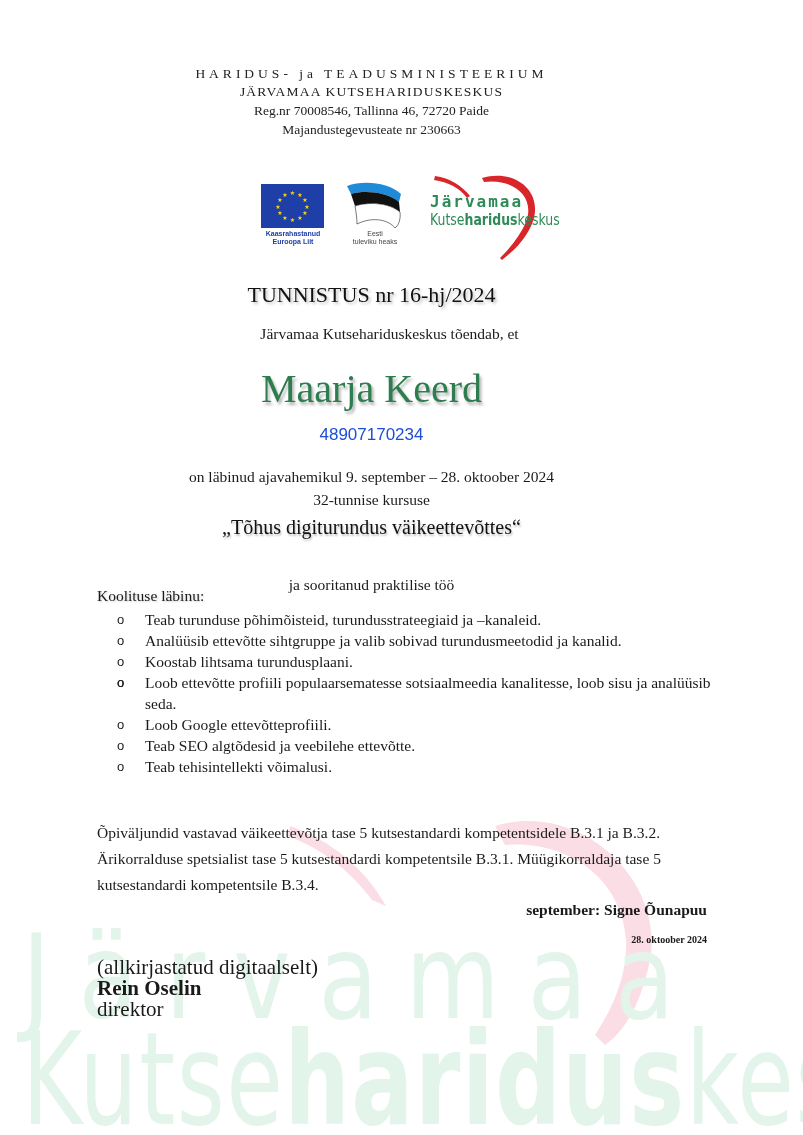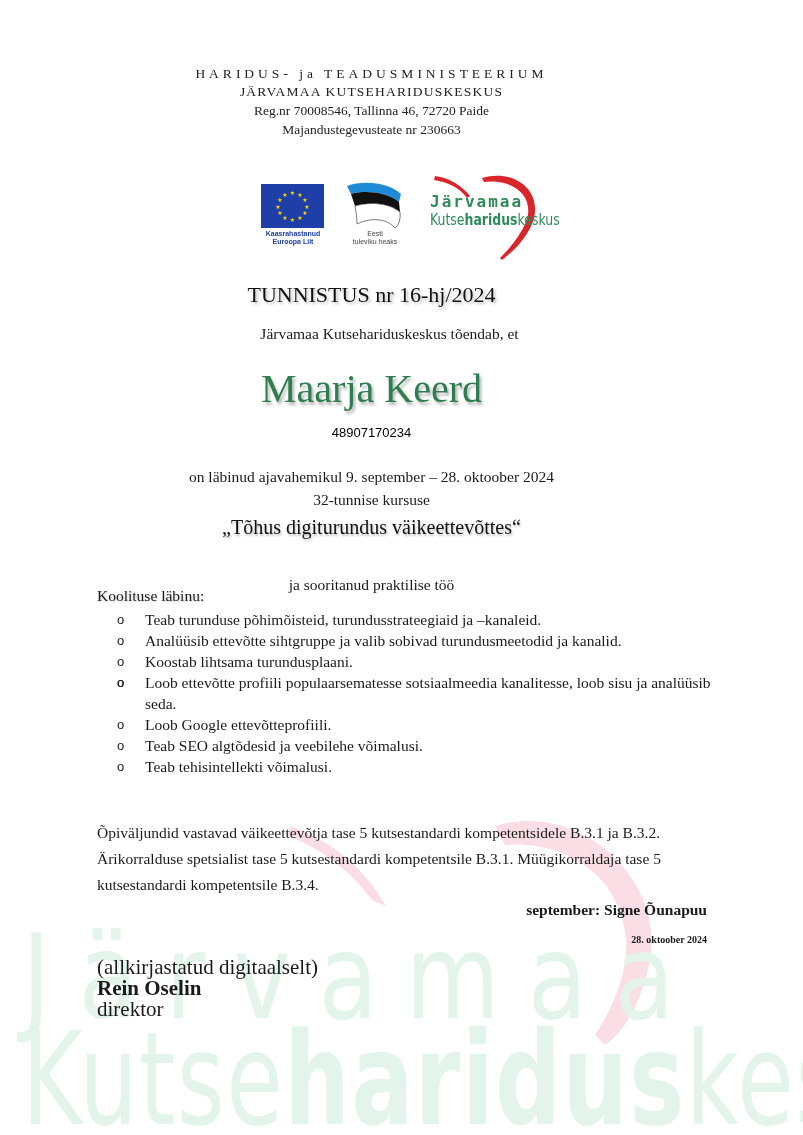--- a/index.html
+++ b/index.html
@@ -41,21 +41,21 @@
   .logo-jkk-t2 { left: 430px; top: 210px; font-family: "DejaVu Sans", sans-serif;
     color: #2e8a57; font-size: 16px; transform: scaleX(0.78); transform-origin: left top; white-space: nowrap; }
   .logo-jkk-t2 b { font-weight: bold; }
 
   
   .title { top: 282px; font-size: 22px; font-weight: normal; color: #111;
     text-shadow: 2px 2px 3px rgba(0,0,0,0.25); }
   .subtitle { top: 325px; font-size: 15.5px; padding-left: 18px; }
   .name { top: 365px; font-size: 40px; color: #2e7d4f;
     text-shadow: 2px 3px 3px rgba(0,0,0,0.3); }
-  .idcode { top: 425px; font-size: 13px; font-family: "Liberation Sans", "DejaVu Sans", sans-serif; color: #000000; }
+  .idcode { top: 425px; font-size: 17px; font-family: "Liberation Sans", "DejaVu Sans", sans-serif; color: #1d4ed8; }
   .period { top: 468px; font-size: 15.5px; }
   .hours { top: 491px; font-size: 15.5px; }
   .course { top: 516px; font-size: 20px; font-weight: normal; color: #111;
     text-shadow: 1px 2px 2px rgba(0,0,0,0.25); }
   .practical { top: 576px; font-size: 15.5px; }
 
   
   .outcomes-label { left: 97px; top: 587px; font-size: 15.5px; text-shadow: 1px 1px 2px rgba(0,0,0,0.2); }
   .outcomes { left: 117px; top: 609px; width: 600px; margin: 0; padding: 0; list-style: none; }
   .outcomes li { position: relative; font-size: 15.5px; line-height: 21px; padding-left: 28px; }
@@ -132,21 +132,21 @@
 <div class="abs center practical">ja sooritanud praktilise töö</div>
 
 <div class="abs outcomes-label">Koolituse läbinu:</div>
 <ul class="abs outcomes">
   <li><span class="bullet">o</span><span>Teab turunduse põhimõisteid, turundusstrateegiaid ja –kanaleid.</span></li>
   <li><span class="bullet">o</span><span>Analüüsib ettevõtte sihtgruppe ja valib sobivad turundusmeetodid ja kanalid.</span></li>
   <li><span class="bullet">o</span><span>Koostab lihtsama turundusplaani.</span></li>
   <li><span class="bullet">o</span></li>
   <li><span class="bullet">o</span><span>Loob ettevõtte profiili populaarsematesse sotsiaalmeedia kanalitesse, loob sisu ja analüüsib seda.</span></li>
   <li><span class="bullet">o</span><span>Loob Google ettevõtteprofiili.</span></li>
-  <li><span class="bullet">o</span><span>Teab SEO algtõdesid ja veebilehe võimalusi.</span></li>
+  <li><span class="bullet">o</span><span>Teab SEO algtõdesid ja veebilehe ettevõtte.</span></li>
   <li><span class="bullet">o</span><span>Teab tehisintellekti võimalusi.</span></li>
 </ul>
 
 <div class="abs para">Õpiväljundid vastavad väikeettevõtja tase 5 kutsestandardi kompetentsidele B.3.1 ja B.3.2. Ärikorralduse spetsialist tase 5 kutsestandardi kompetentsile B.3.1. Müügikorraldaja tase 5 kutsestandardi kompetentsile B.3.4.</div>
 
 <div class="abs trainer">september: Signe Õunapuu</div>
 <div class="abs date">28. oktoober 2024</div>
 
 <div class="abs sig">
   <div>(allkirjastatud digitaalselt)</div>

